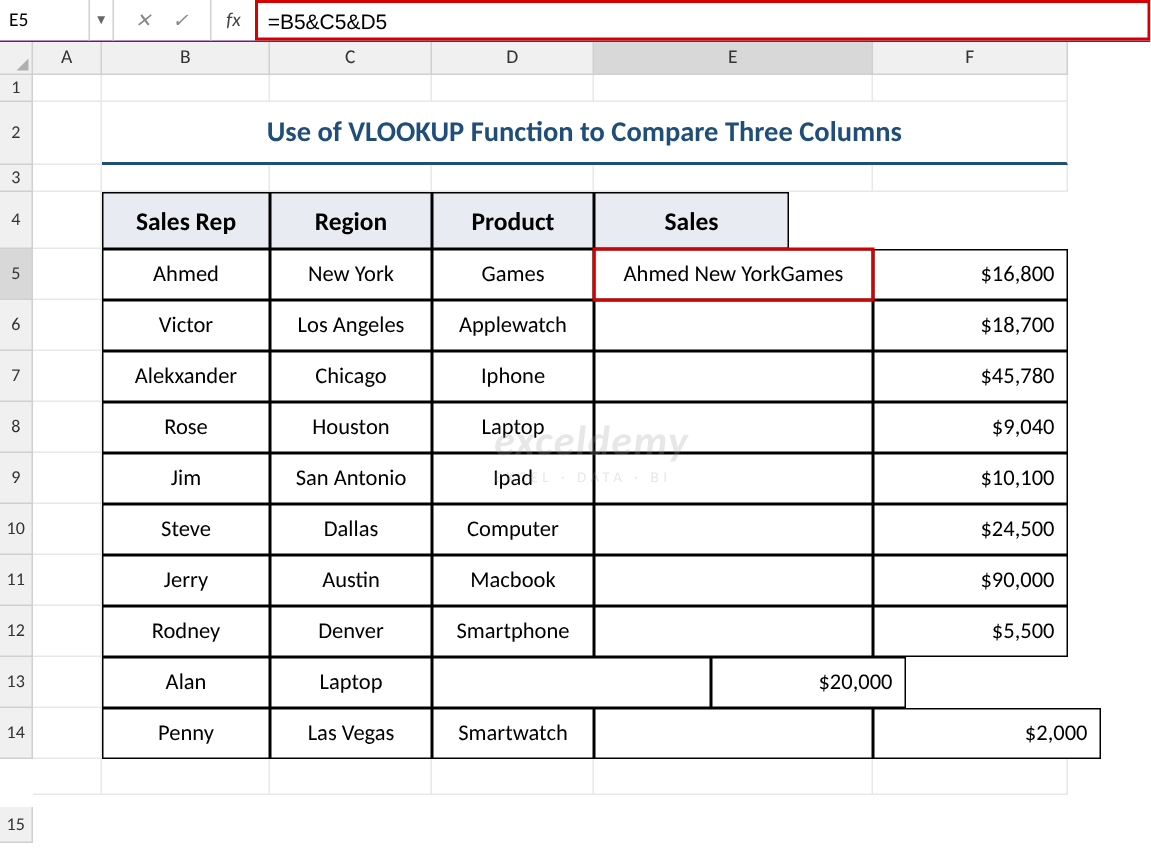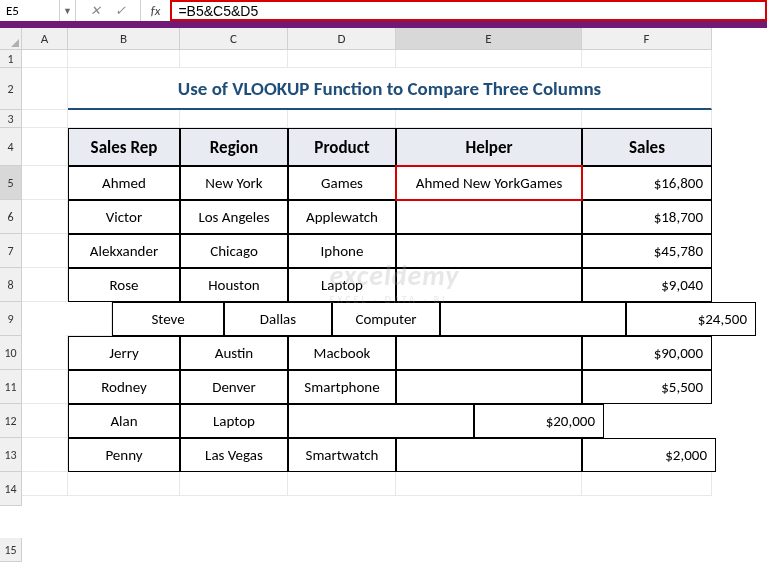--- a/index.html
+++ b/index.html
@@ -8,21 +8,21 @@
       background: #fff;
       width: 767px;
       height: 567px;
       overflow: hidden;
       position: relative;
     }
     .formula-bar {
       display: flex;
       align-items: center;
       height: 28px;
-      border-bottom: 7px solid #701a75;
+      border-bottom: 1px solid #701a75;
       background: #fff;
     }
     .name-box {
       width: 60px;
       padding: 0 6px;
       font-size: 13px;
       color: #000;
       border-right: 1px solid #d0d0d0;
       height: 100%;
       display: flex;
@@ -247,21 +247,20 @@
           <div class="cell" style="width: 108px; height: 18px;"></div>
           <div class="cell" style="width: 108px; height: 18px;"></div>
           <div class="cell" style="width: 186px; height: 18px;"></div>
           <div class="cell" style="width: 130px; height: 18px;"></div>
         </div>
         <div class="cell-row" style="height: 38px;">
           <div class="cell" style="width: 46px; height: 38px;"></div>
           <div class="cell header-cell" style="width: 112px; height: 38px;">Sales Rep</div>
           <div class="cell header-cell" style="width: 108px; height: 38px;">Region</div>
           <div class="cell header-cell" style="width: 108px; height: 38px;">Product</div>
-          <div class="cell header-cell" style="width: 186px; height: 38px;">Helper</div>
           <div class="cell header-cell" style="width: 130px; height: 38px;">Sales</div>
         </div>
         <div class="cell-row" style="height: 34px;">
           <div class="cell" style="width: 46px; height: 34px;"></div>
           <div class="cell data-cell" style="width: 112px; height: 34px;">Ahmed</div>
           <div class="cell data-cell" style="width: 108px; height: 34px;">New York</div>
           <div class="cell data-cell" style="width: 108px; height: 34px;">Games</div>
           <div class="cell data-cell highlight-e5" style="width: 186px; height: 34px;">Ahmed New YorkGames</div>
           <div class="cell data-cell right" style="width: 130px; height: 34px;">$16,800</div>
         </div>
@@ -282,21 +281,29 @@
           <div class="cell data-cell right" style="width: 130px; height: 34px;">$45,780</div>
         </div>
         <div class="cell-row" style="height: 34px;">
           <div class="cell" style="width: 46px; height: 34px;"></div>
           <div class="cell data-cell" style="width: 112px; height: 34px;">Rose</div>
           <div class="cell data-cell" style="width: 108px; height: 34px;">Houston</div>
           <div class="cell data-cell" style="width: 108px; height: 34px;">Laptop</div>
           <div class="cell data-cell" style="width: 186px; height: 34px;"></div>
           <div class="cell data-cell right" style="width: 130px; height: 34px;">$9,040</div>
         </div>
-        <div class="cell-row" style="height: 34px; margin-left: 44px;">
+        <div class="cell-row" style="height: 34px;">
+          <div class="cell" style="width: 46px; height: 34px;"></div>
+          <div class="cell data-cell" style="width: 112px; height: 34px;">Jim</div>
+          <div class="cell data-cell" style="width: 108px; height: 34px;">San Antonio</div>
+          <div class="cell data-cell" style="width: 108px; height: 34px;">Ipad</div>
+          <div class="cell data-cell" style="width: 186px; height: 34px;"></div>
+          <div class="cell data-cell right" style="width: 130px; height: 34px;">$10,100</div>
+        </div>
+        <div class="cell-row" style="height: 34px;">
           <div class="cell" style="width: 46px; height: 34px;"></div>
           <div class="cell data-cell" style="width: 112px; height: 34px;">Steve</div>
           <div class="cell data-cell" style="width: 108px; height: 34px;">Dallas</div>
           <div class="cell data-cell" style="width: 108px; height: 34px;">Computer</div>
           <div class="cell data-cell" style="width: 186px; height: 34px;"></div>
           <div class="cell data-cell right" style="width: 130px; height: 34px;">$24,500</div>
         </div>
         <div class="cell-row" style="height: 34px; align-items: center;">
           <div class="cell" style="width: 46px; height: 34px;"></div>
           <div class="cell data-cell" style="width: 112px; height: 34px;">Jerry</div>
@@ -319,21 +326,21 @@
           <div class="cell data-cell" style="width: 108px; height: 34px;">Laptop</div>
           <div class="cell data-cell" style="width: 186px; height: 34px;"></div>
           <div class="cell data-cell right" style="width: 130px; height: 34px;">$20,000</div>
         </div>
         <div class="cell-row" style="height: 34px;">
           <div class="cell" style="width: 46px; height: 34px;"></div>
           <div class="cell data-cell" style="width: 112px; height: 34px;">Penny</div>
           <div class="cell data-cell" style="width: 108px; height: 34px;">Las Vegas</div>
           <div class="cell data-cell" style="width: 108px; height: 34px;">Smartwatch</div>
           <div class="cell data-cell" style="width: 186px; height: 34px;"></div>
-          <div class="cell data-cell right" style="width: 134px; height: 34px;">$2,000</div>
+          <div class="cell data-cell right" style="width: 152px; height: 34px;">$2,000</div>
         </div>
         <div class="cell-row" style="height: 24px;">
           <div class="cell" style="width: 46px; height: 24px;"></div>
           <div class="cell" style="width: 112px; height: 24px;"></div>
           <div class="cell" style="width: 108px; height: 24px;"></div>
           <div class="cell" style="width: 108px; height: 24px;"></div>
           <div class="cell" style="width: 186px; height: 24px;"></div>
           <div class="cell" style="width: 130px; height: 24px;"></div>
         </div>
       </div>

